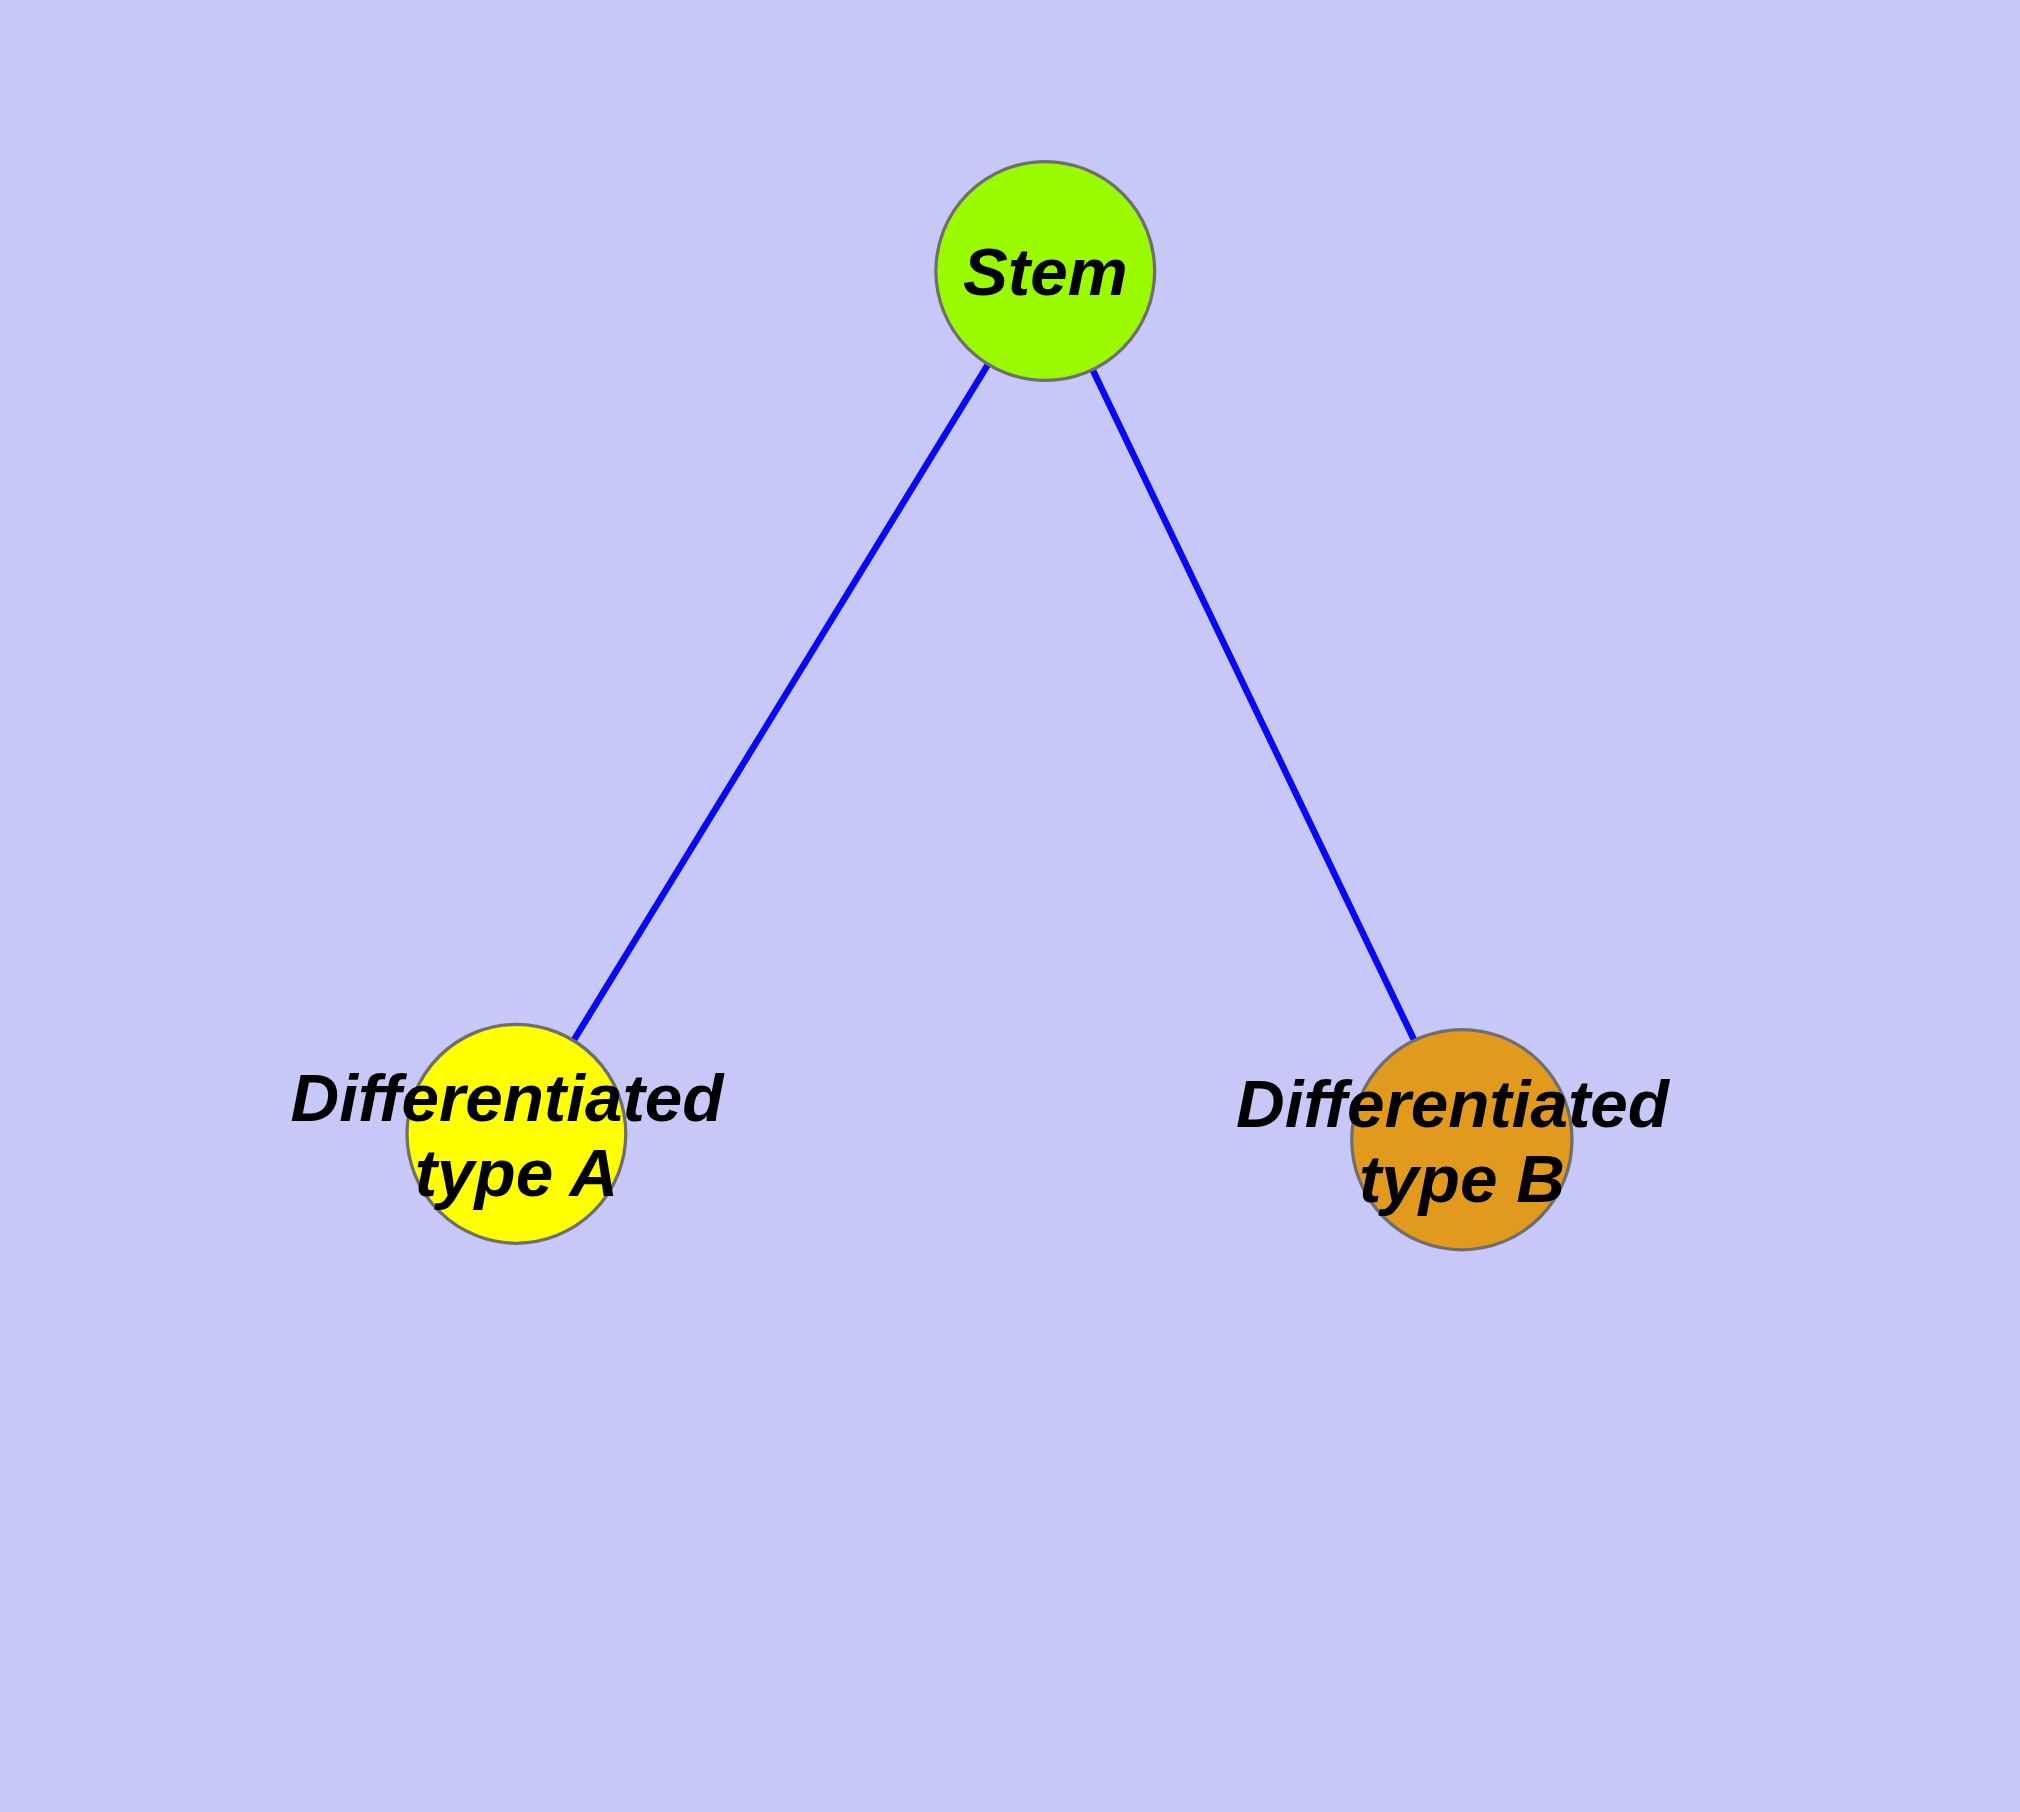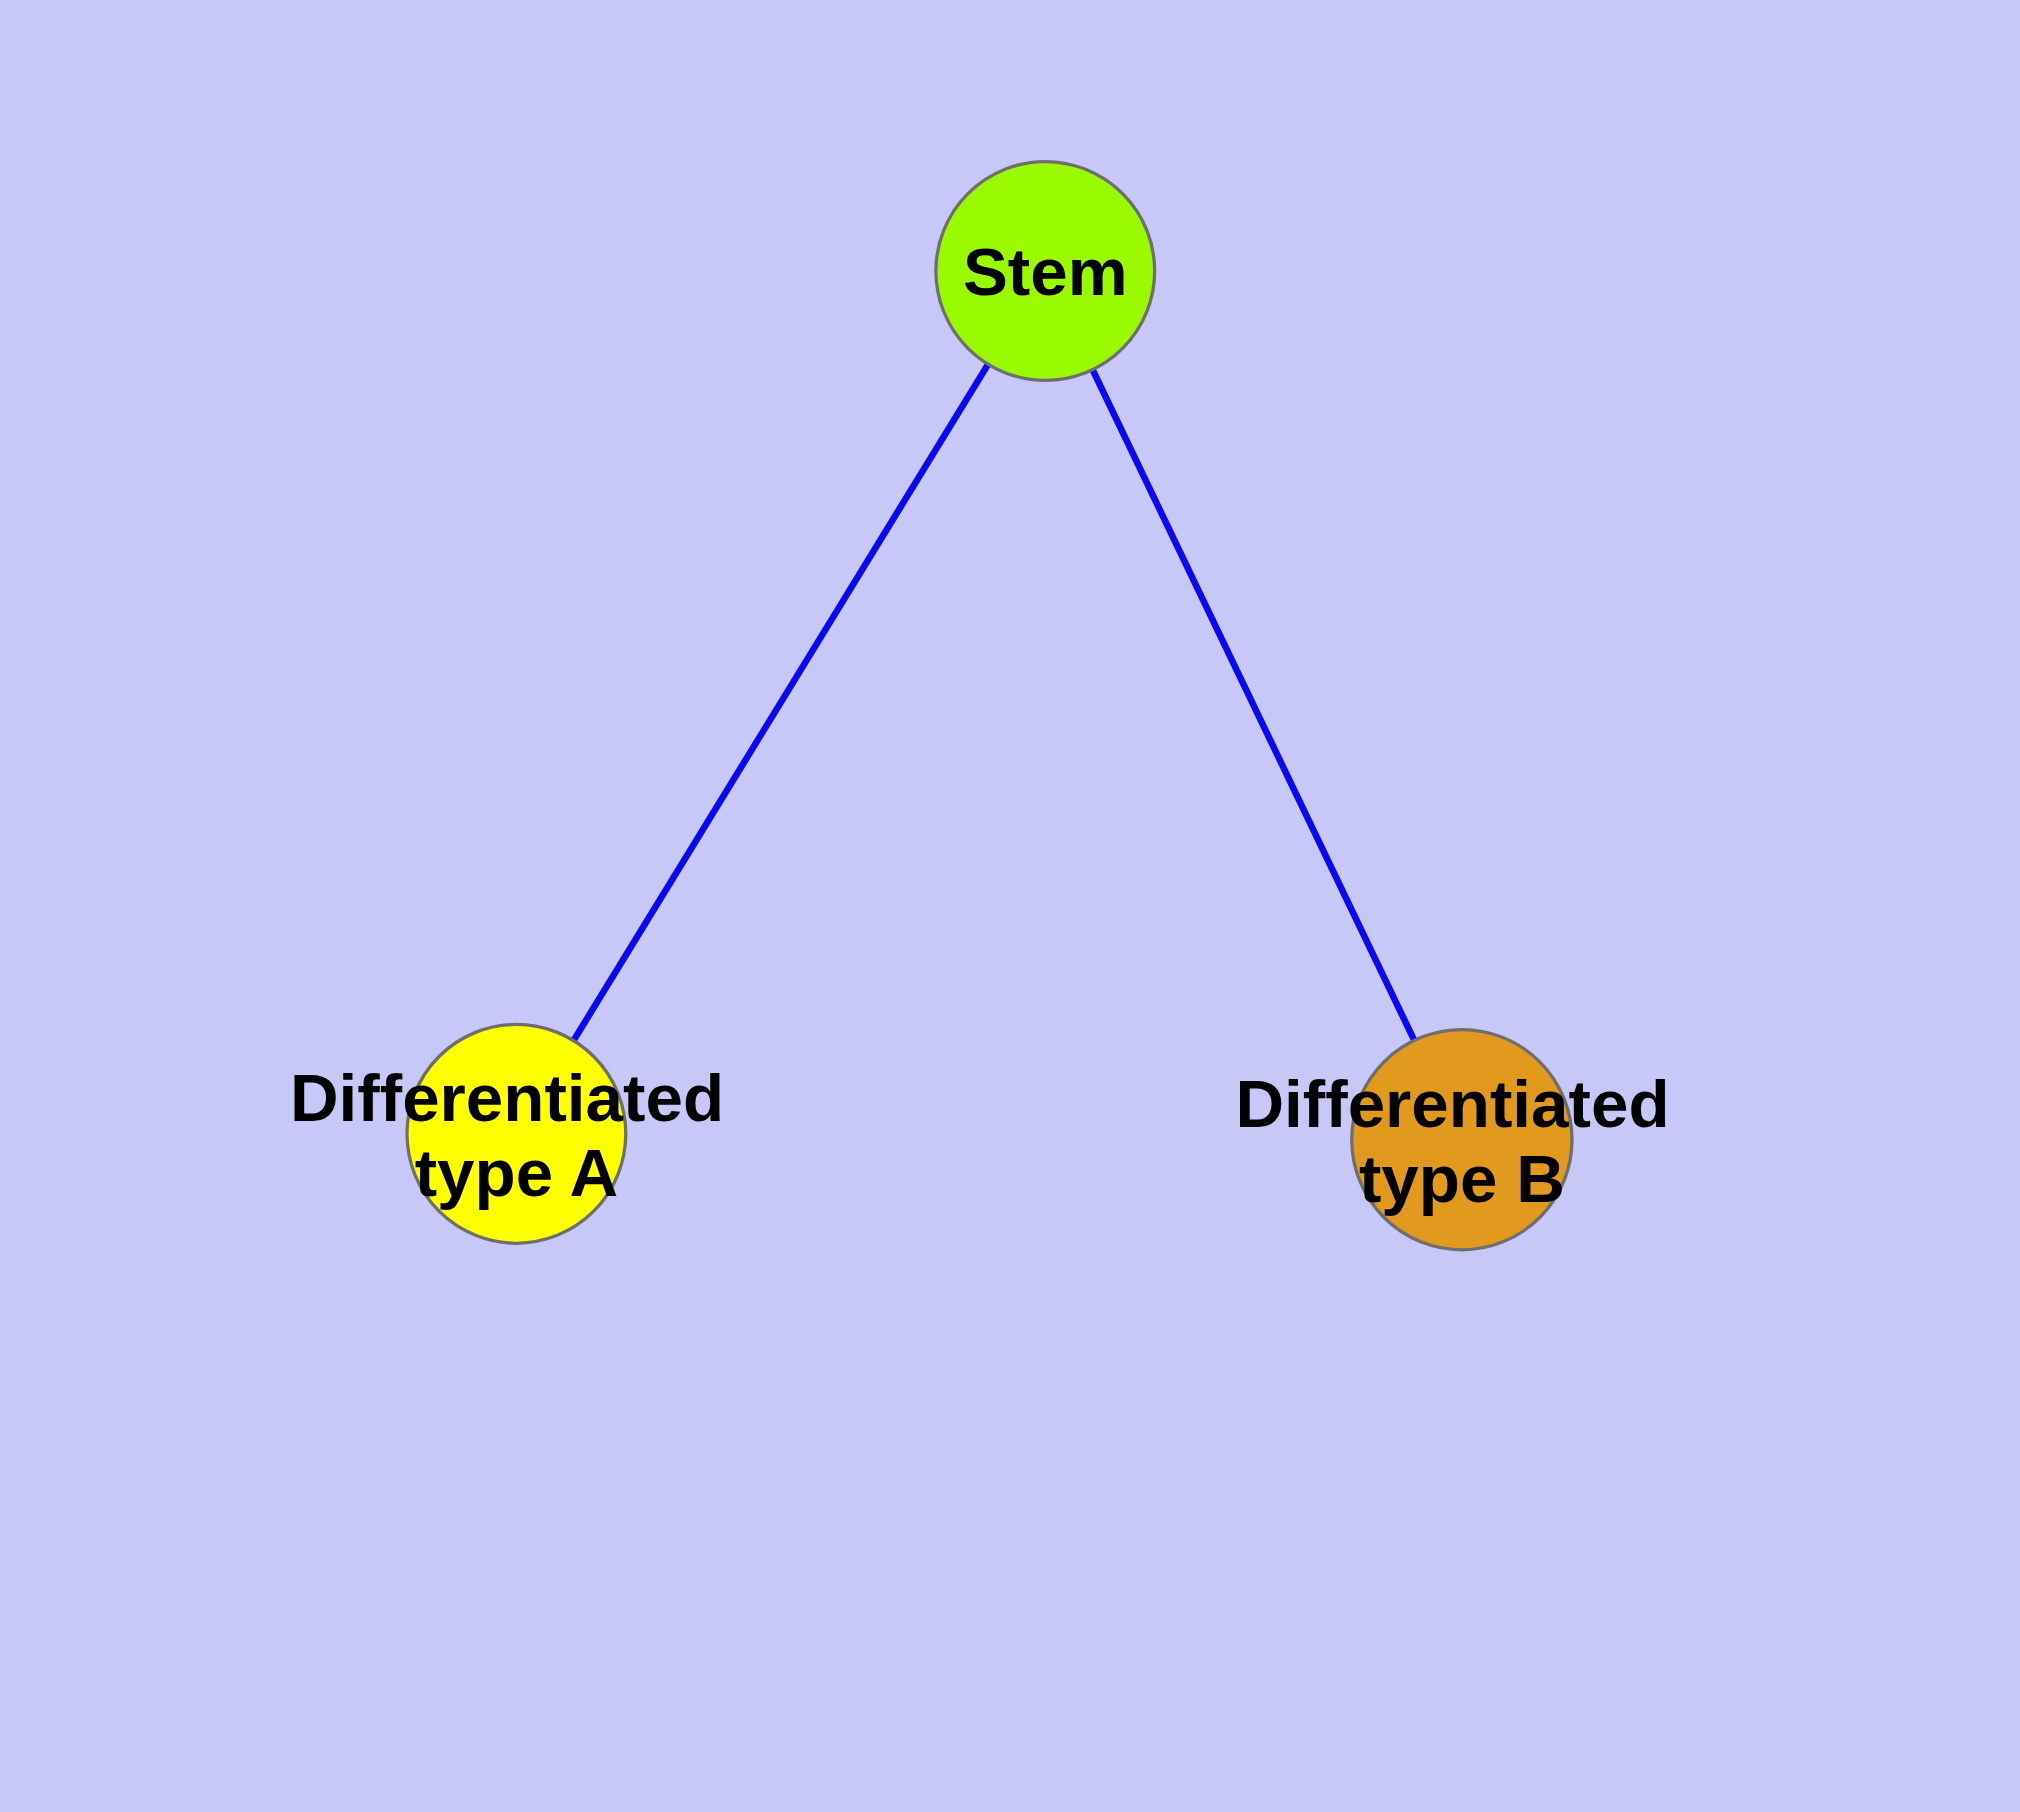--- a/index.html
+++ b/index.html
@@ -5,20 +5,21 @@
   html, body {
     margin: 0;
     padding: 0;
     background: #c8c8f8;
   }
   .stage {
     position: relative;
     width: 2021px;
     height: 1549px;
     overflow: hidden;
+    font-style: italic;
   }
   .stage svg {
     display: block;
     width: 100%;
     height: 100%;
   }
   .edge {
     stroke-width: 9;
     stroke-linecap: butt;
   }

